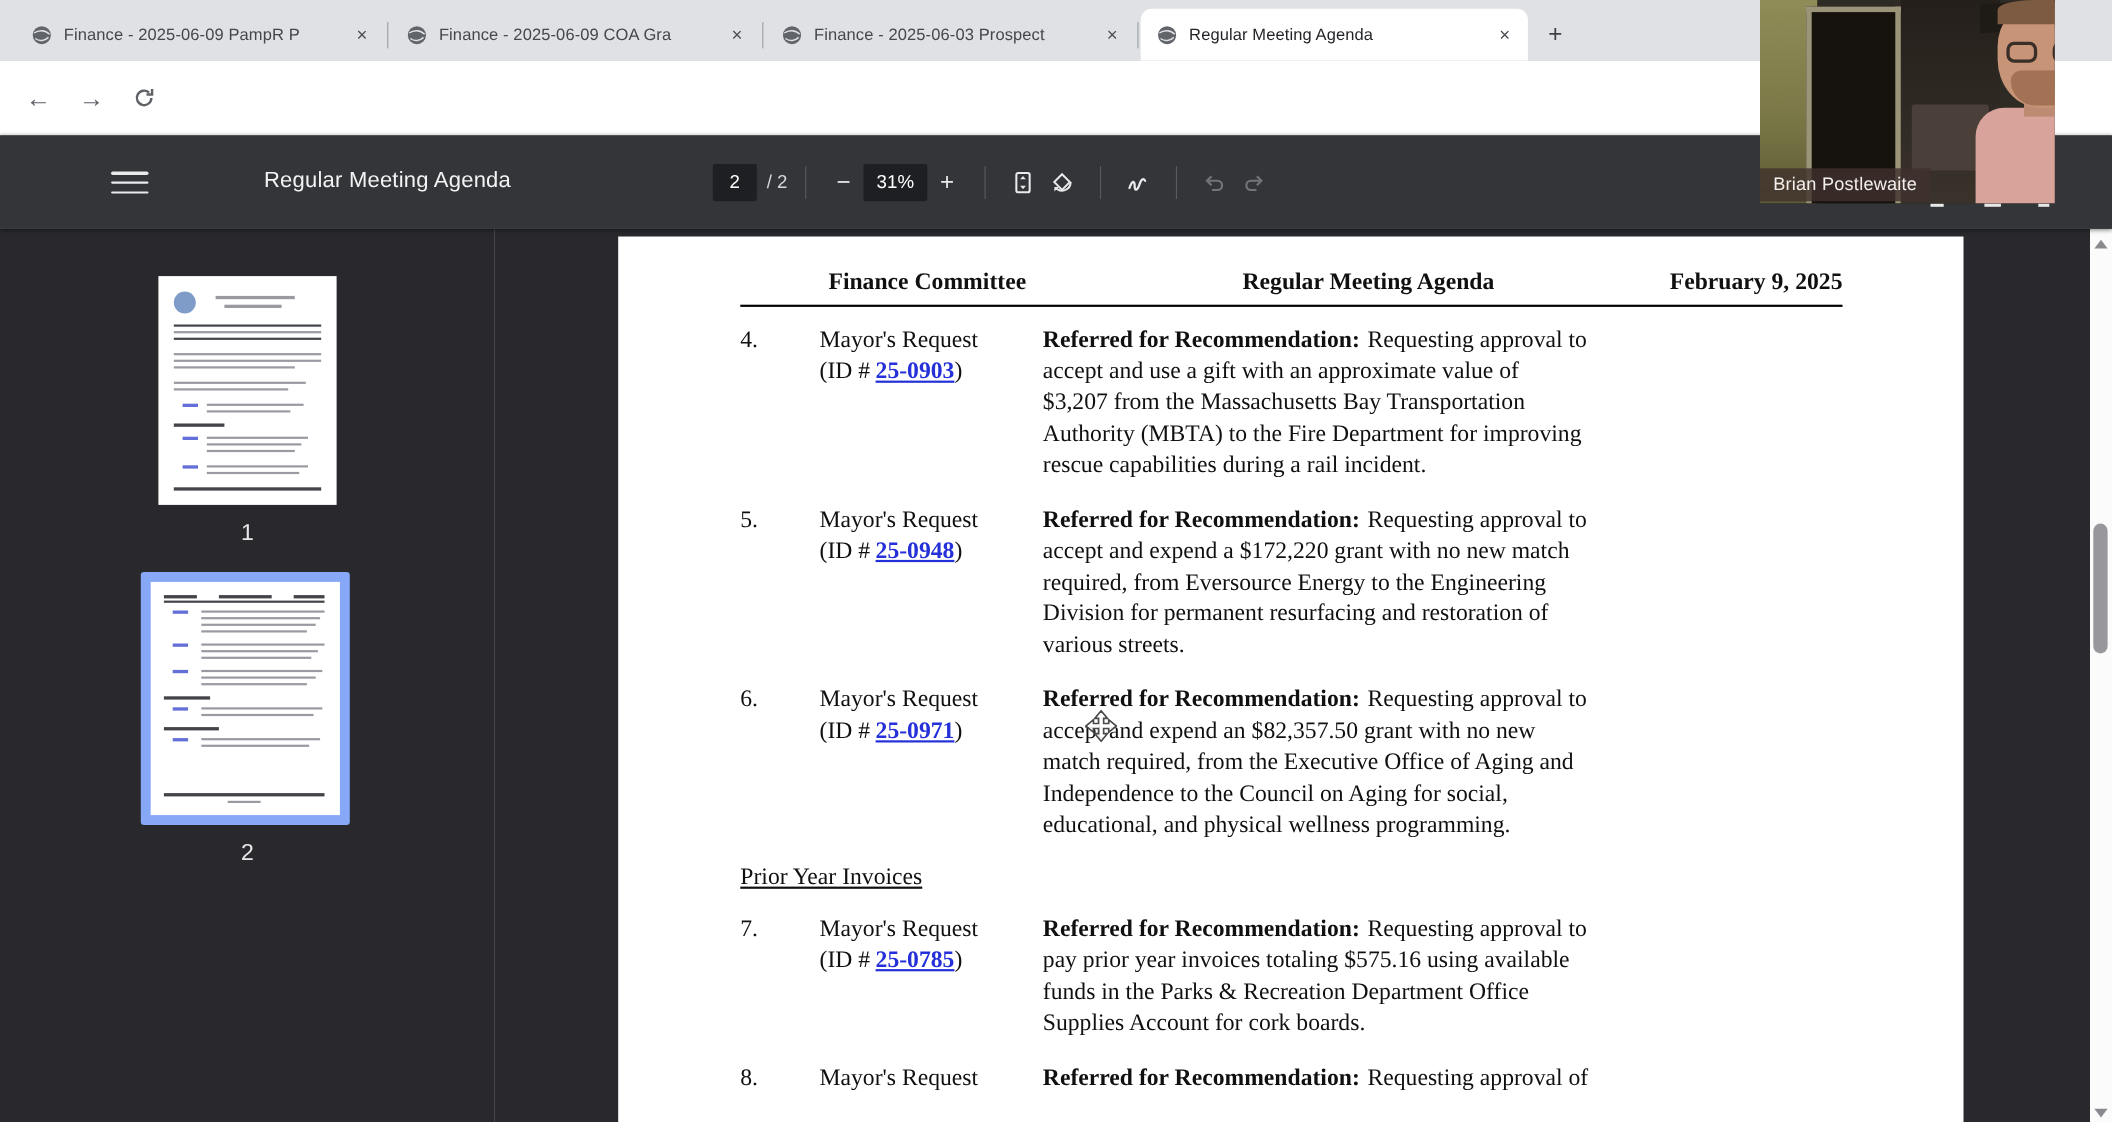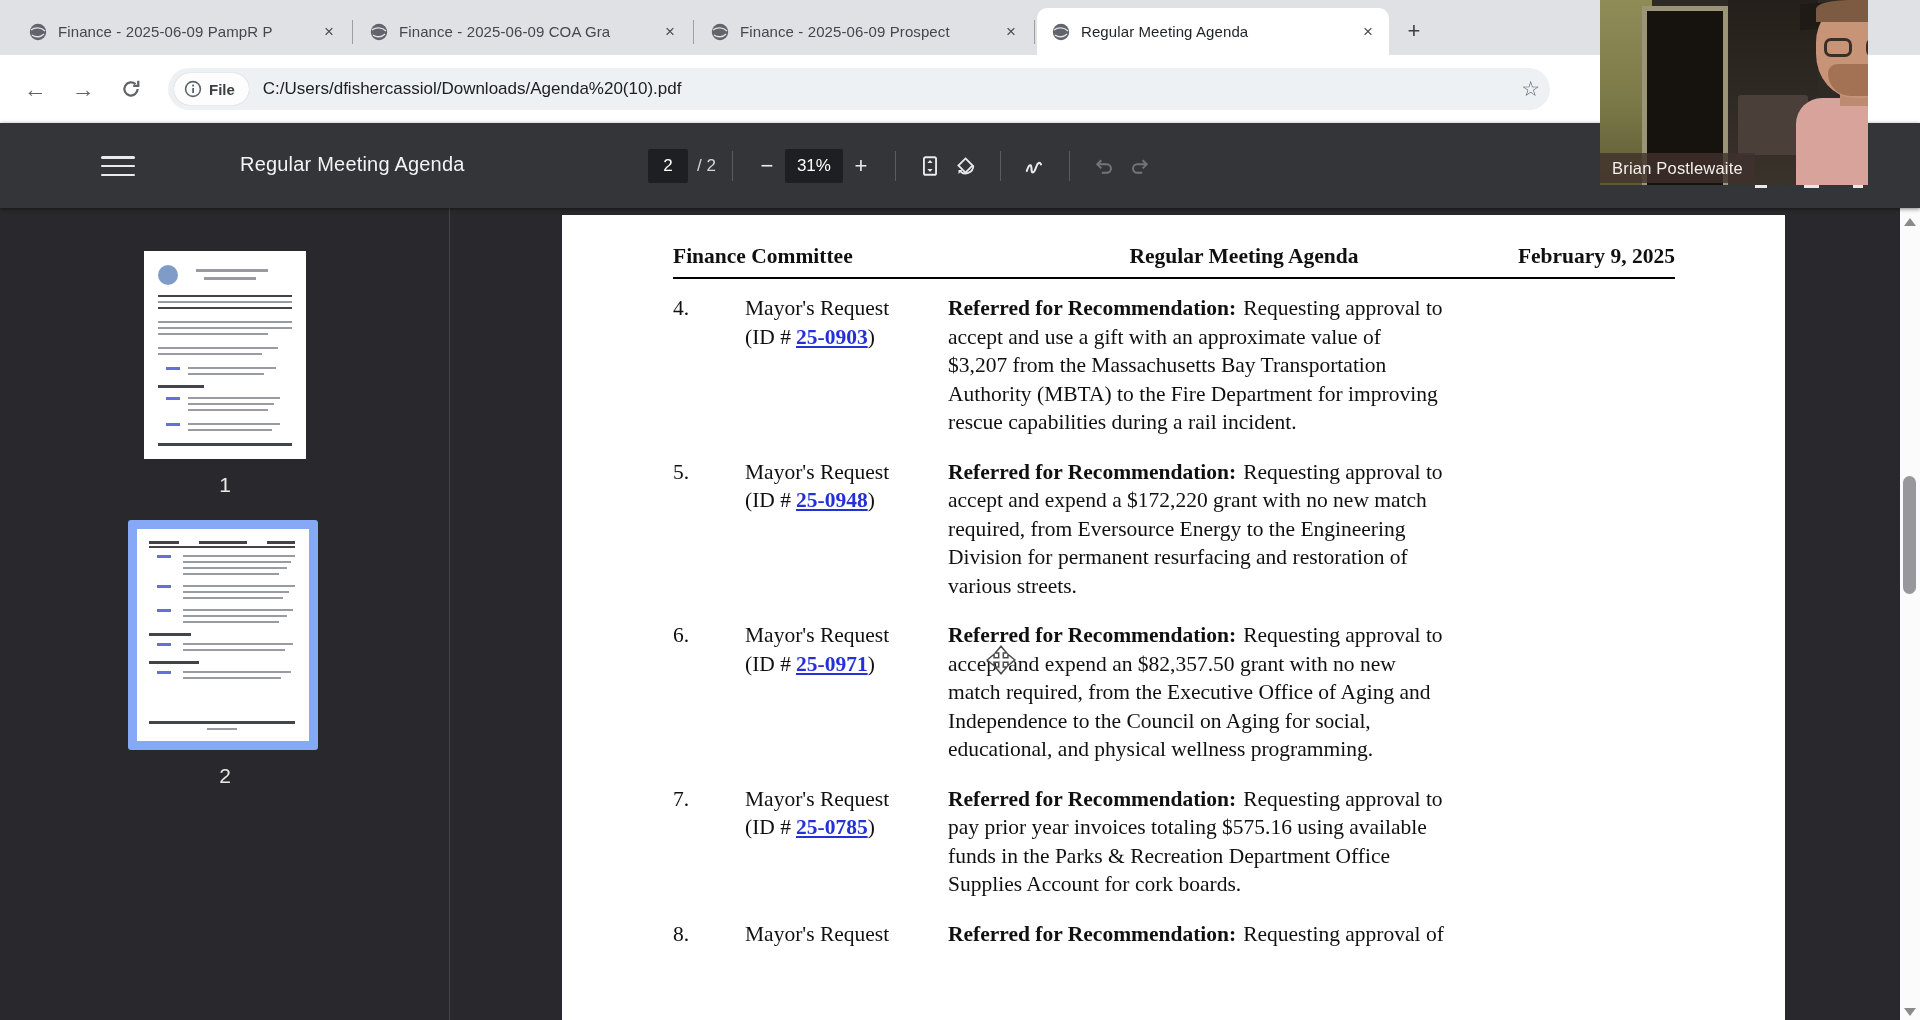--- a/index.html
+++ b/index.html
@@ -52,21 +52,21 @@
   .thumb2 { position:absolute; left:9px; top:9px; width:172px; height:212px; background:#fff; }
   .lab2 { left:195px; top:556px; }
   
   .m { position:absolute; background:#9a9aa2; }
   .mb { background:#6470d8; }
   .mk { background:#43434a; }
 
   .pageview { position:absolute; left:562px; top:7px; width:1223px; height:805px; background:#fff; overflow:hidden; padding:27px 0 0 111px; }
   .docfont { font-family:"Liberation Serif", serif; color:#101010; }
   .dochead { display:flex; width:1002px; font-weight:bold; font-size:21.5px; line-height:28px; border-bottom:2.5px solid #000; padding-bottom:7px; margin-bottom:15px; }
-  .h-left { width:340px; }
+  .h-left { width:340px;text-align:center; }
   .h-center { flex:1; text-align:center; }
   .h-right { width:200px; text-align:right; }
   .row { display:flex; width:1010px; font-size:21.5px; line-height:28.5px; margin-bottom:21px; }
   .c-num { width:72px; }
   .c-req { width:203px; }
   .c-desc { width:560px; }
   .bold { font-weight:bold; margin-right:7px; }
   .desc-text { white-space:pre-line; }
   .idlink { color:#2430d8; font-weight:bold; text-decoration:underline; margin-left:5px; }
   .secheading { font-size:21.5px; text-decoration:underline; margin:21px 0 20px 0; }
@@ -121,21 +121,21 @@
         </svg>
       <span class="title">Finance - 2025-06-09 COA Gra</span>
       <span class="close">×</span>
     </div>
     <div class="tabsep"></div>
     <div class="tab inactive">
       <svg class="favicon" viewBox="0 0 20 20">
           <circle cx="10" cy="10" r="8.2" fill="#61646a"></circle>
           <path d="M3 8c4-3 10-3 14 1M4 13c4 3 9 2 12-1" stroke="#dfe1e5" stroke-width="1.4" fill="none"></path>
         </svg>
-      <span class="title">Finance - 2025-06-09 Prospect</span>
+      <span class="title">Finance - 2025-06-03 Prospect</span>
       <span class="close">×</span>
     </div>
     <div class="tabsep"></div>
     <div class="tab active">
       <svg class="favicon" viewBox="0 0 20 20">
           <circle cx="10" cy="10" r="8.2" fill="#61646a"></circle>
           <path d="M3 8c4-3 10-3 14 1M4 13c4 3 9 2 12-1" stroke="#dfe1e5" stroke-width="1.4" fill="none"></path>
         </svg>
       <span class="title">Regular Meeting Agenda</span>
       <span class="close">×</span>
@@ -144,32 +144,20 @@
   </div>
 
   <div class="addrbar">
     <div class="navbtn">←</div>
     <div class="navbtn">→</div>
     <div class="navbtn">
       <svg width="22" height="22" viewBox="0 0 20 20">
           <path d="M16 10a6 6 0 1 1-1.9-4.4" fill="none" stroke="#5f6368" stroke-width="2"></path>
           <path d="M16.6 2.6v4.6H12" fill="none" stroke="#5f6368" stroke-width="2"></path>
         </svg>
-    </div>
-    <div class="omnibox">
-      <div class="filechip">
-        <svg width="18" height="18" viewBox="0 0 18 18">
-            <circle cx="9" cy="9" r="7.4" fill="none" stroke="#5f6368" stroke-width="1.6"></circle>
-            <rect x="8.2" y="8" width="1.8" height="5" fill="#5f6368"></rect>
-            <rect x="8.2" y="4.6" width="1.8" height="1.9" fill="#5f6368"></rect>
-          </svg>
-        <span class="txt">File</span>
-      </div>
-      <span class="urltext">C:/Users/dfishercassiol/Downloads/Agenda%20(10).pdf</span>
-      <span class="star">☆</span>
     </div>
   </div>
 
   <div class="pdfbar">
     <div class="hamburger">
         <i></i>
         <i></i>
         <i></i>
       </div>
     <div class="pdftitle">Regular Meeting Agenda</div>
@@ -324,20 +312,21 @@
           <div>Mayor's Request</div>
           <div><span>(ID #</span><span class="idlink">25-0971</span><span>)</span></div>
         </div>
         <div class="c-desc"><span class="bold">Referred for Recommendation:</span><span class="desc-text">Requesting approval to
 accept and expend an $82,357.50 grant with no new
 match required, from the Executive Office of Aging and
 Independence to the Council on Aging for social,
 educational, and physical wellness programming.</span></div>
       </div>
 
+      <div class="secheading">Prior Year Invoices</div>
 
       <div class="row">
         <div class="c-num">7.</div>
         <div class="c-req">
           <div>Mayor's Request</div>
           <div><span>(ID #</span><span class="idlink">25-0785</span><span>)</span></div>
         </div>
         <div class="c-desc"><span class="bold">Referred for Recommendation:</span><span class="desc-text">Requesting approval to
 pay prior year invoices totaling $575.16 using available
 funds in the Parks &amp; Recreation Department Office

